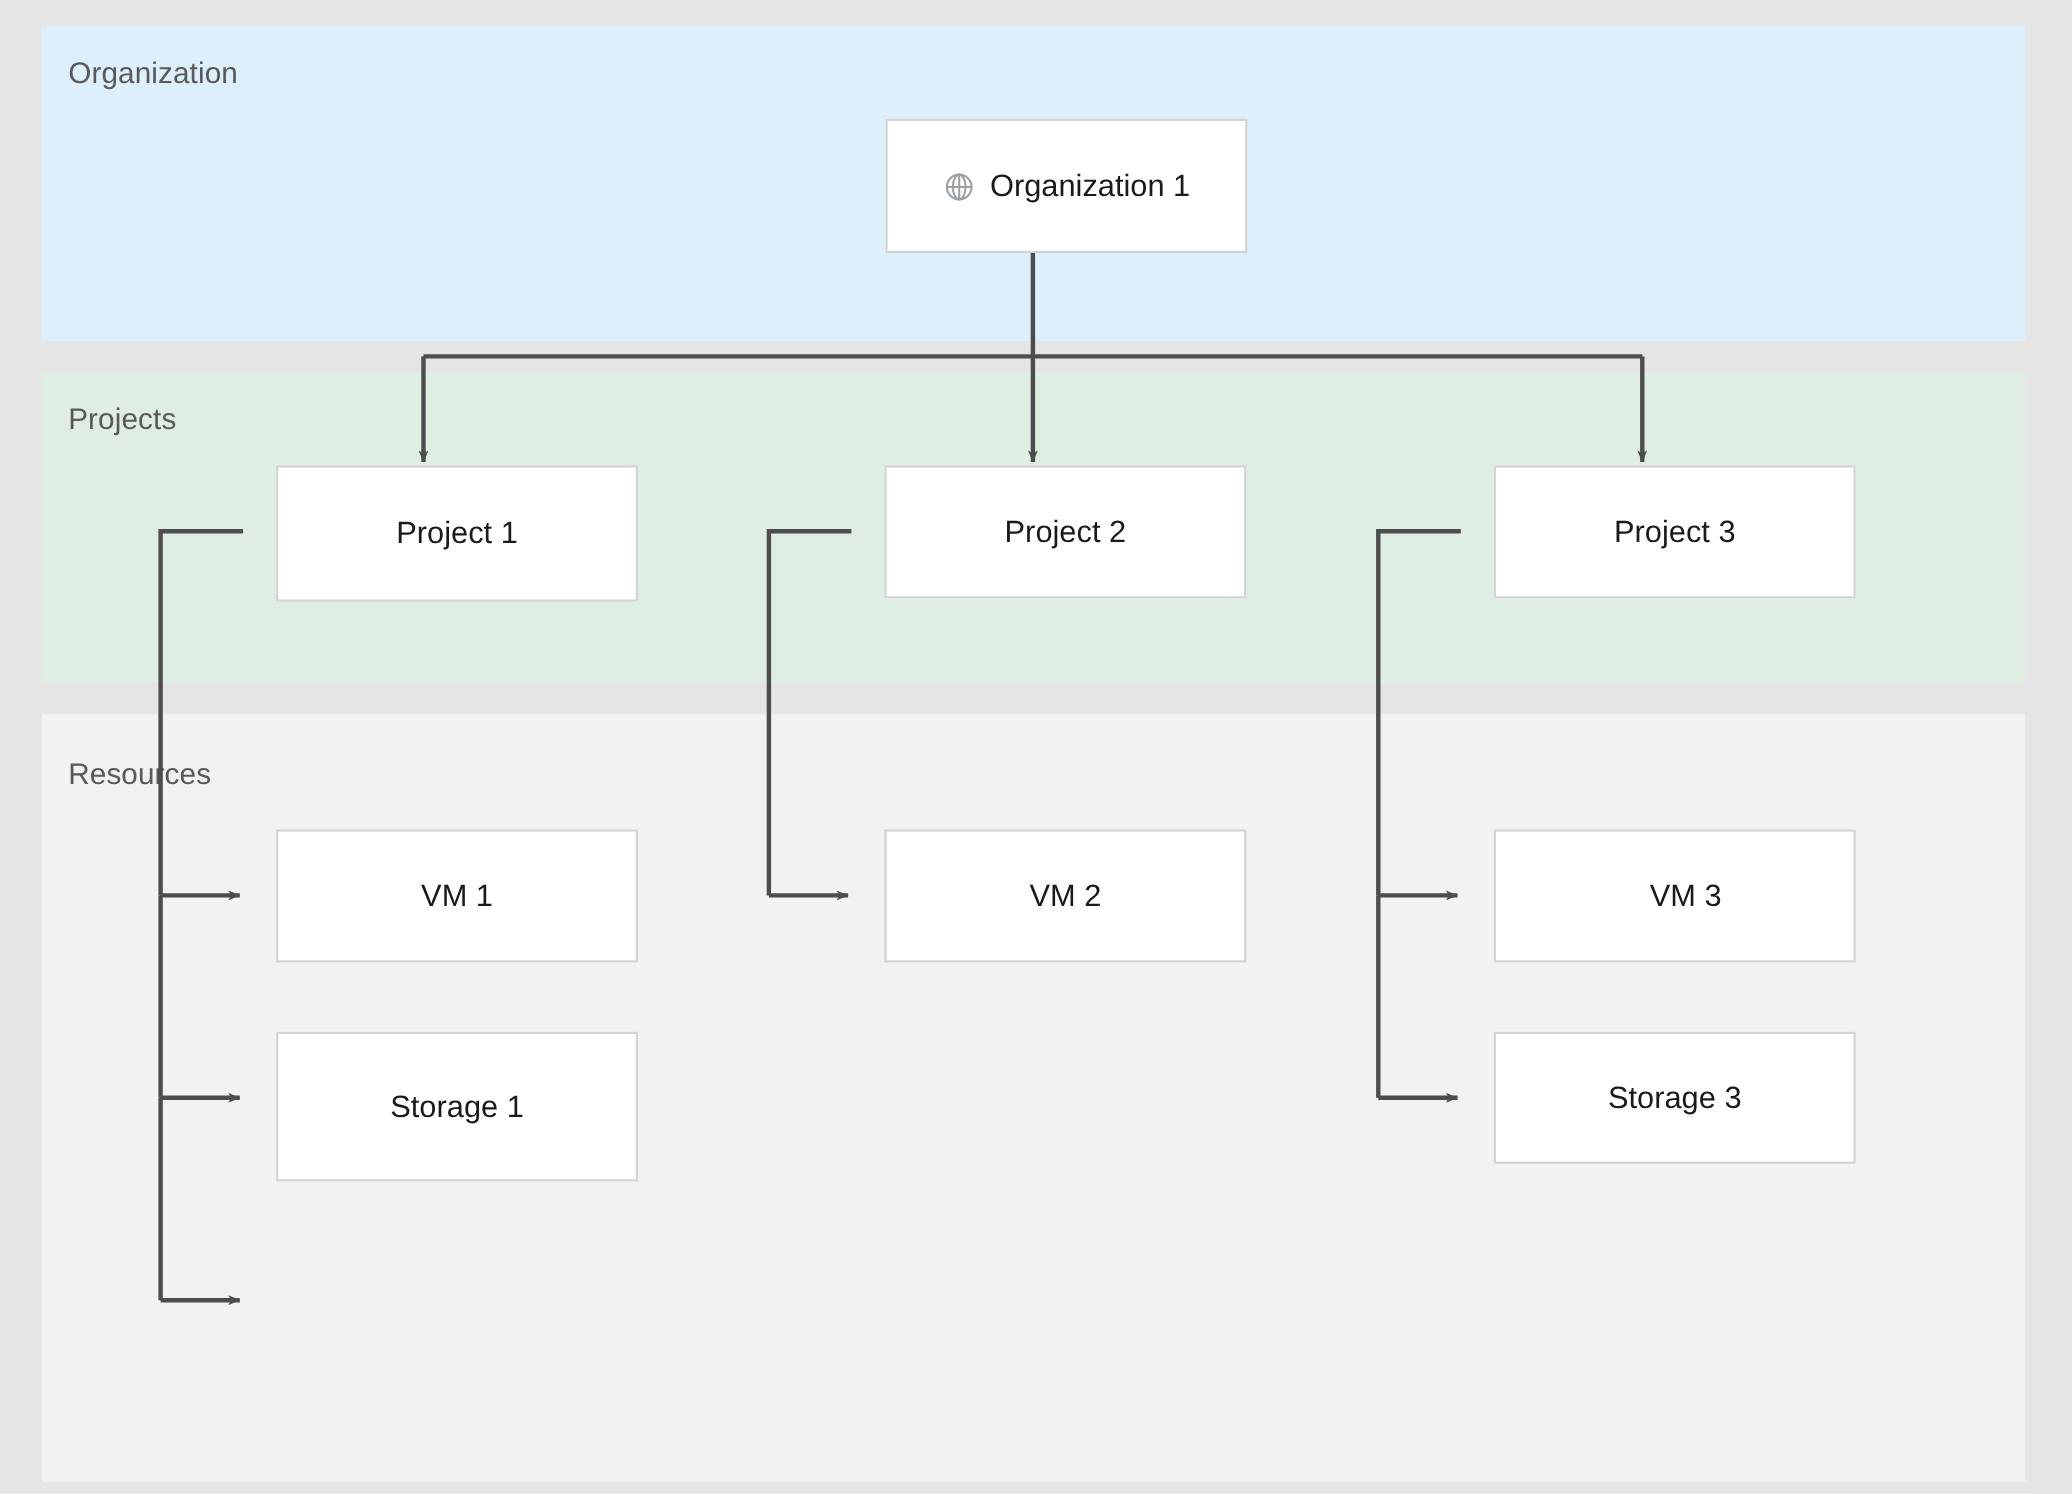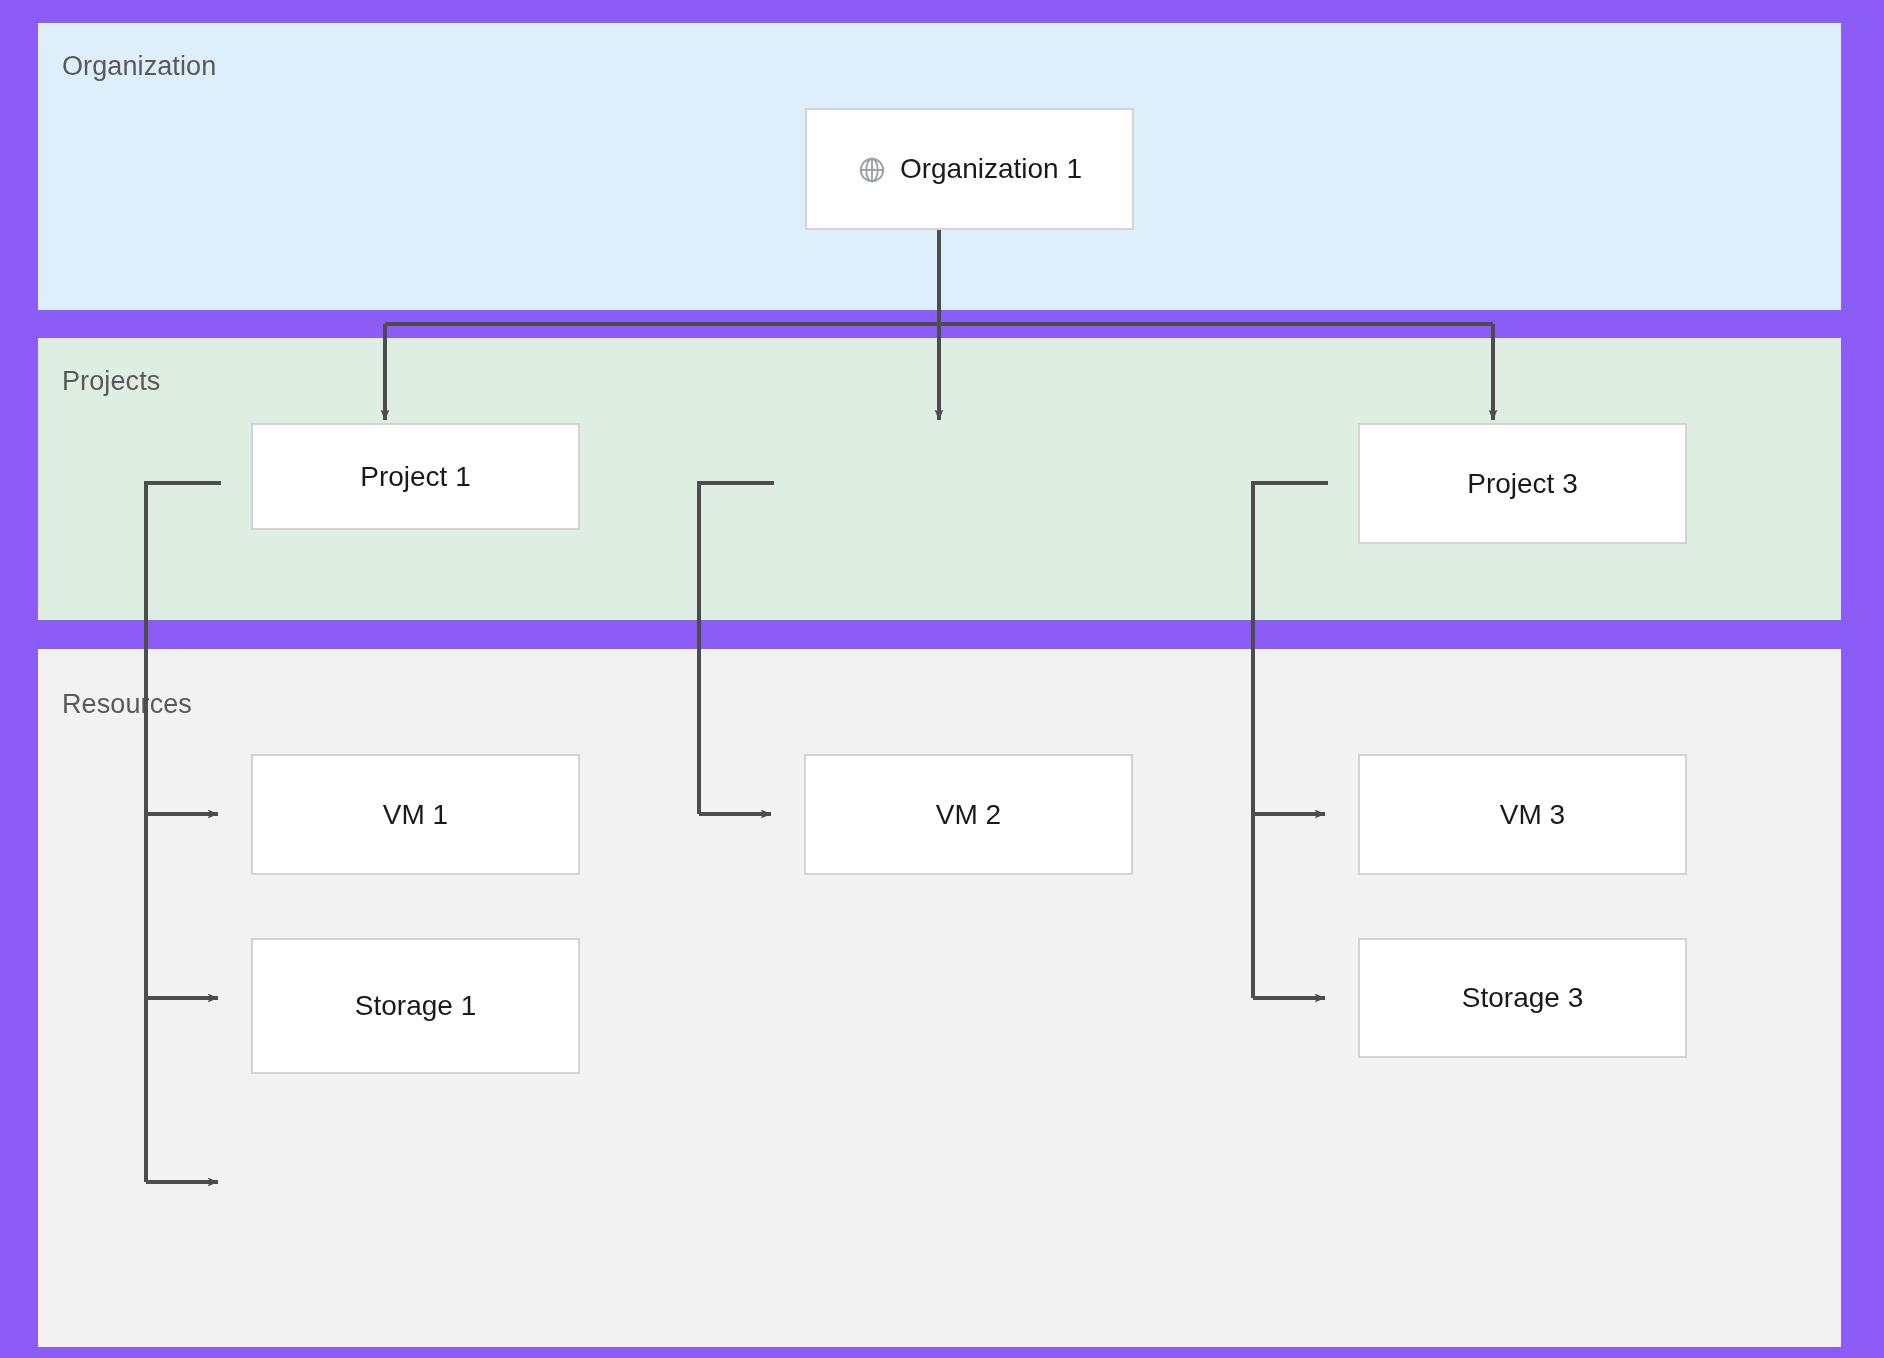--- a/index.html
+++ b/index.html
@@ -8,21 +8,21 @@
     padding: 0;
     background: #ffffff;
   }
   body {
     font-family: "Liberation Sans", sans-serif;
   }
   #canvas {
     position: relative;
     width: 1884px;
     height: 1358px;
-    background: #8b5cf6;
+    background: #e5e5e5;
     overflow: hidden;
   }
   
   .band {
     position: absolute;
     left: 38px;
     width: 1803px;
   }
   .band-org {
     top: 23px;
@@ -81,21 +81,21 @@
     gap: 13px;
   }
   .globe-icon {
     width: 30px;
     height: 30px;
     display: inline-block;
     flex: 0 0 auto;
     position: relative;
     top: 1px;
   }
-  .node-p1 { left: 221px;  top: 423px; width: 329px; height: 107px; }
+  .node-p1 { left: 221px;  top: 423px; width: 329px; height: 124px; }
   .node-p2 { left: 774px;  top: 423px; width: 329px; height: 121px; }
   .node-p3 { left: 1328px; top: 423px; width: 329px; height: 121px; }
 
   .node-vm1  { left: 221px;  top: 754px;  width: 329px; height: 121px; }
   .node-st1  { left: 221px;  top: 938px;  width: 329px; height: 136px; }
   .node-bk1  { left: 221px;  top: 1121px; width: 329px; height: 122px; }
   .node-vm2  { left: 774px;  top: 754px;  width: 329px; height: 121px; }
   .node-vm3  { left: 1328px; top: 754px;  width: 329px; height: 121px; padding-left: 20px; }
   .node-st3  { left: 1328px; top: 938px;  width: 329px; height: 120px; }
 </style>
@@ -160,20 +160,23 @@
           <ellipse cx="12" cy="12" rx="4.6" ry="9"></ellipse>
         </g>
       </svg>
     </span>
     <span class="node-label">Organization 1</span>
   </div>
 
   <div class="node node-p1">
     <span class="node-label">Project 1</span>
   </div>
+  <div class="node node-p2">
+    <span class="node-label">Project 2</span>
+  </div>
   <div class="node node-p3">
     <span class="node-label">Project 3</span>
   </div>
 
   <div class="node node-vm1">
     <span class="node-label">VM 1</span>
   </div>
   <div class="node node-st1">
     <span class="node-label">Storage 1</span>
   </div>

